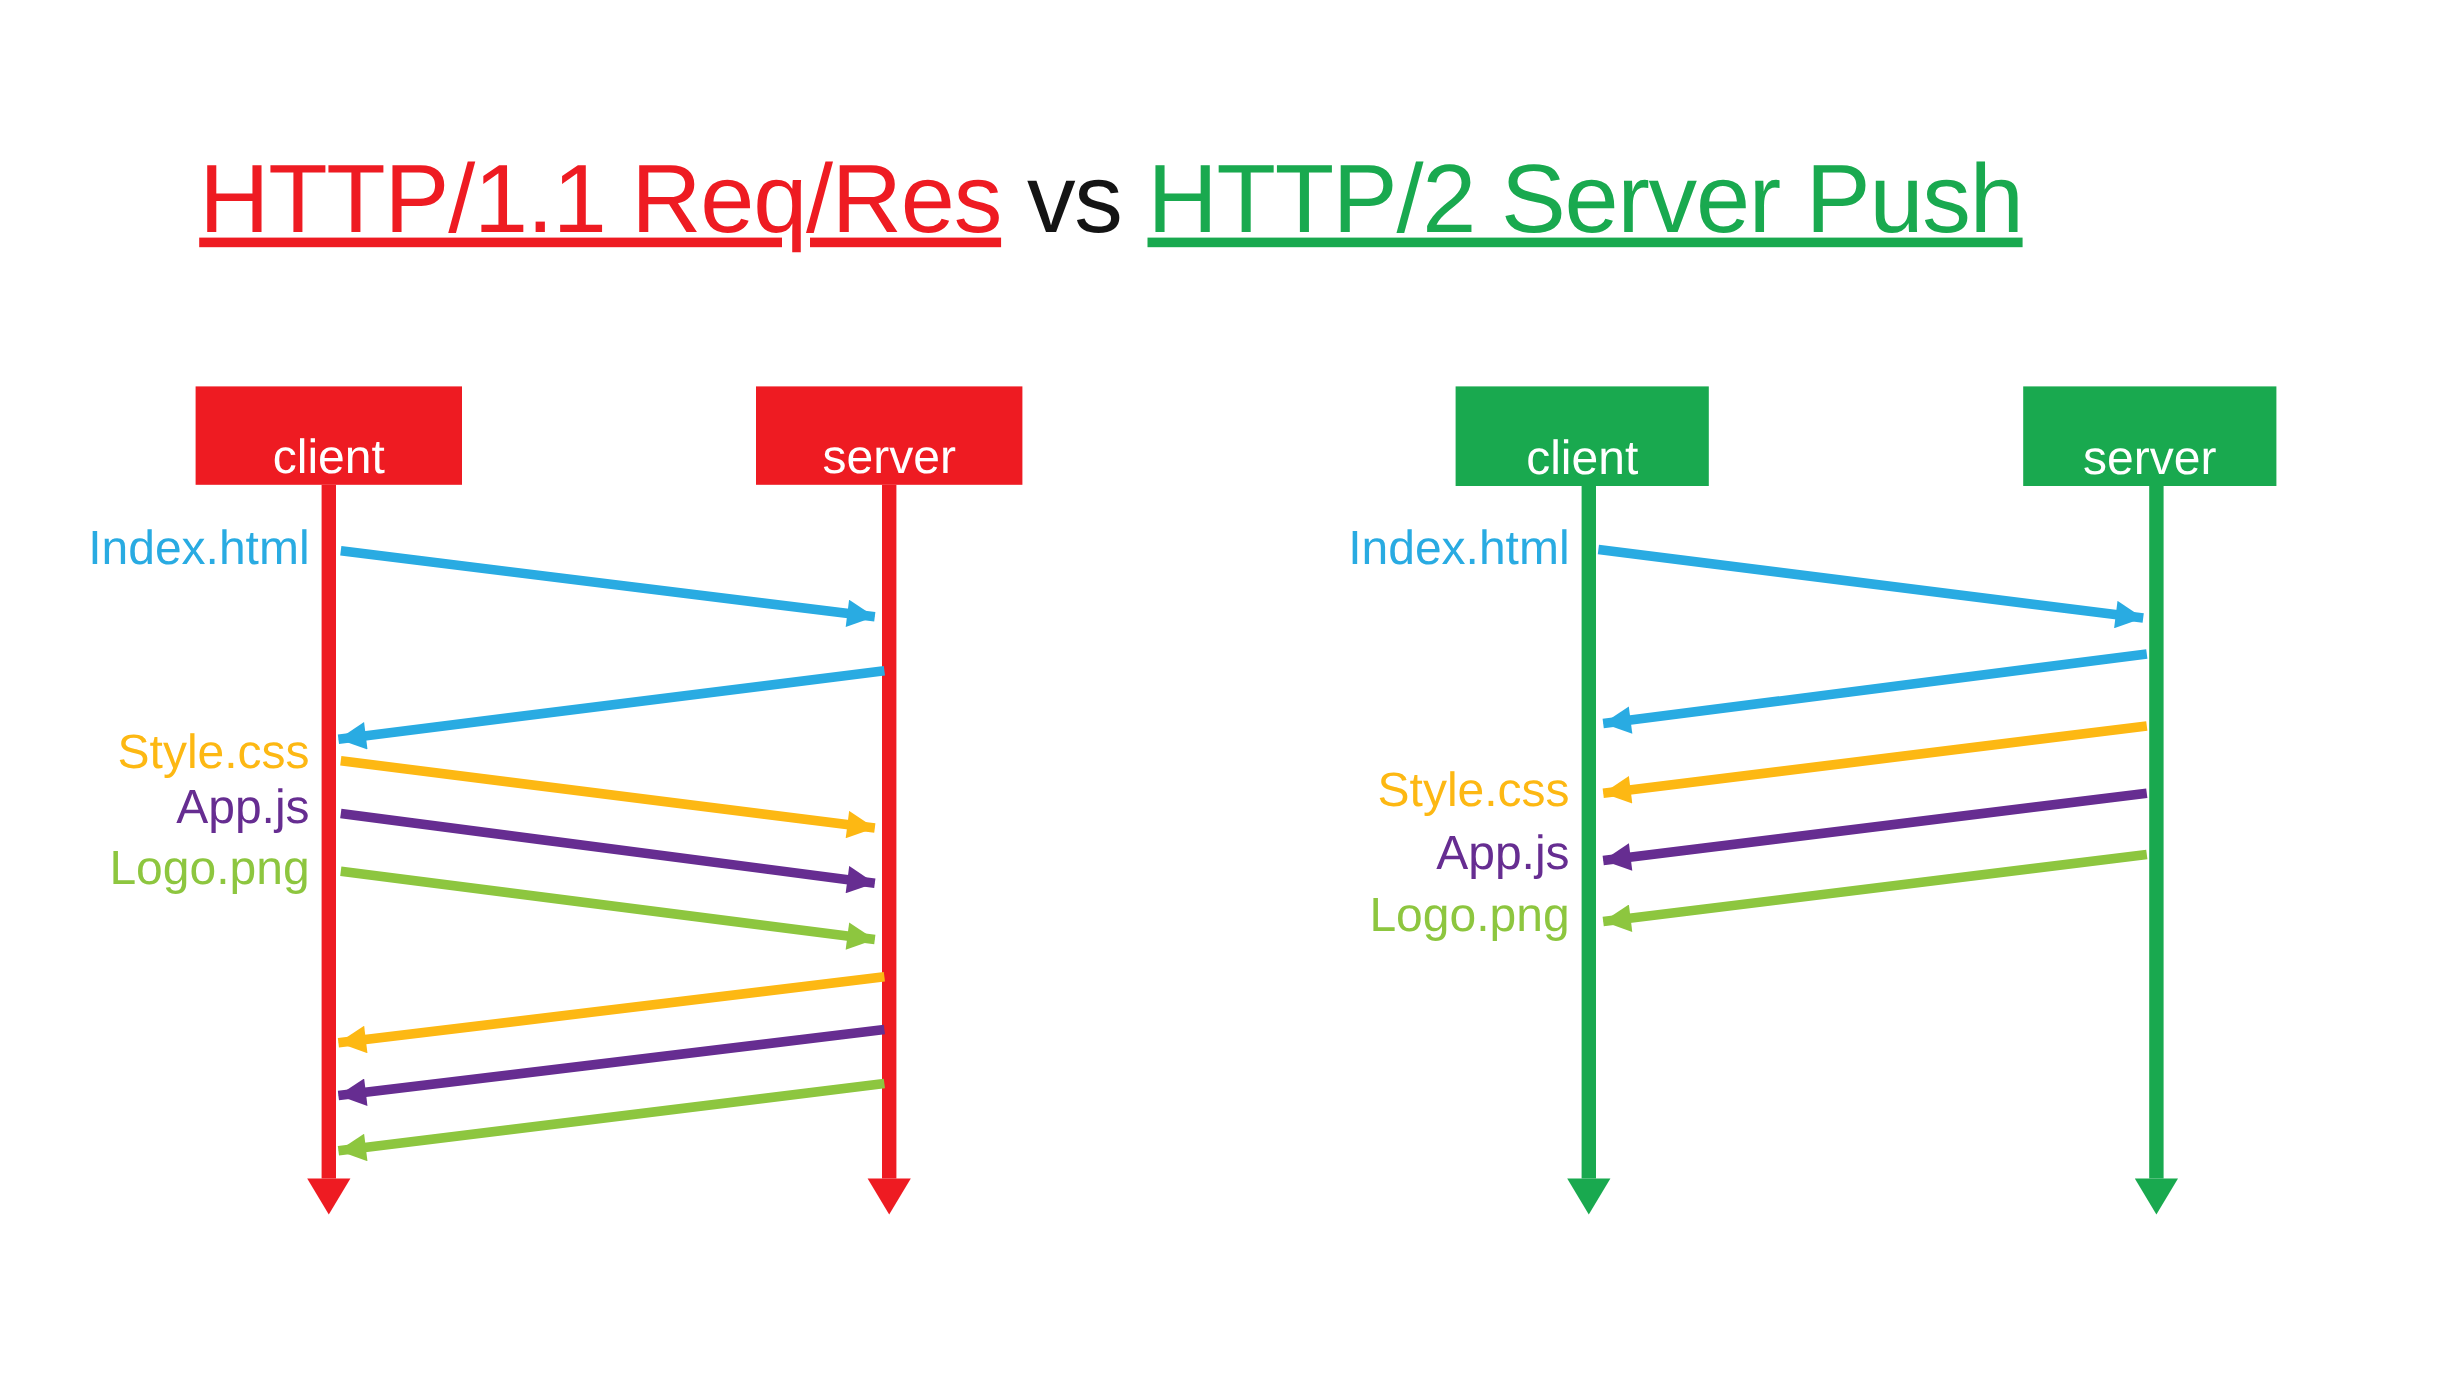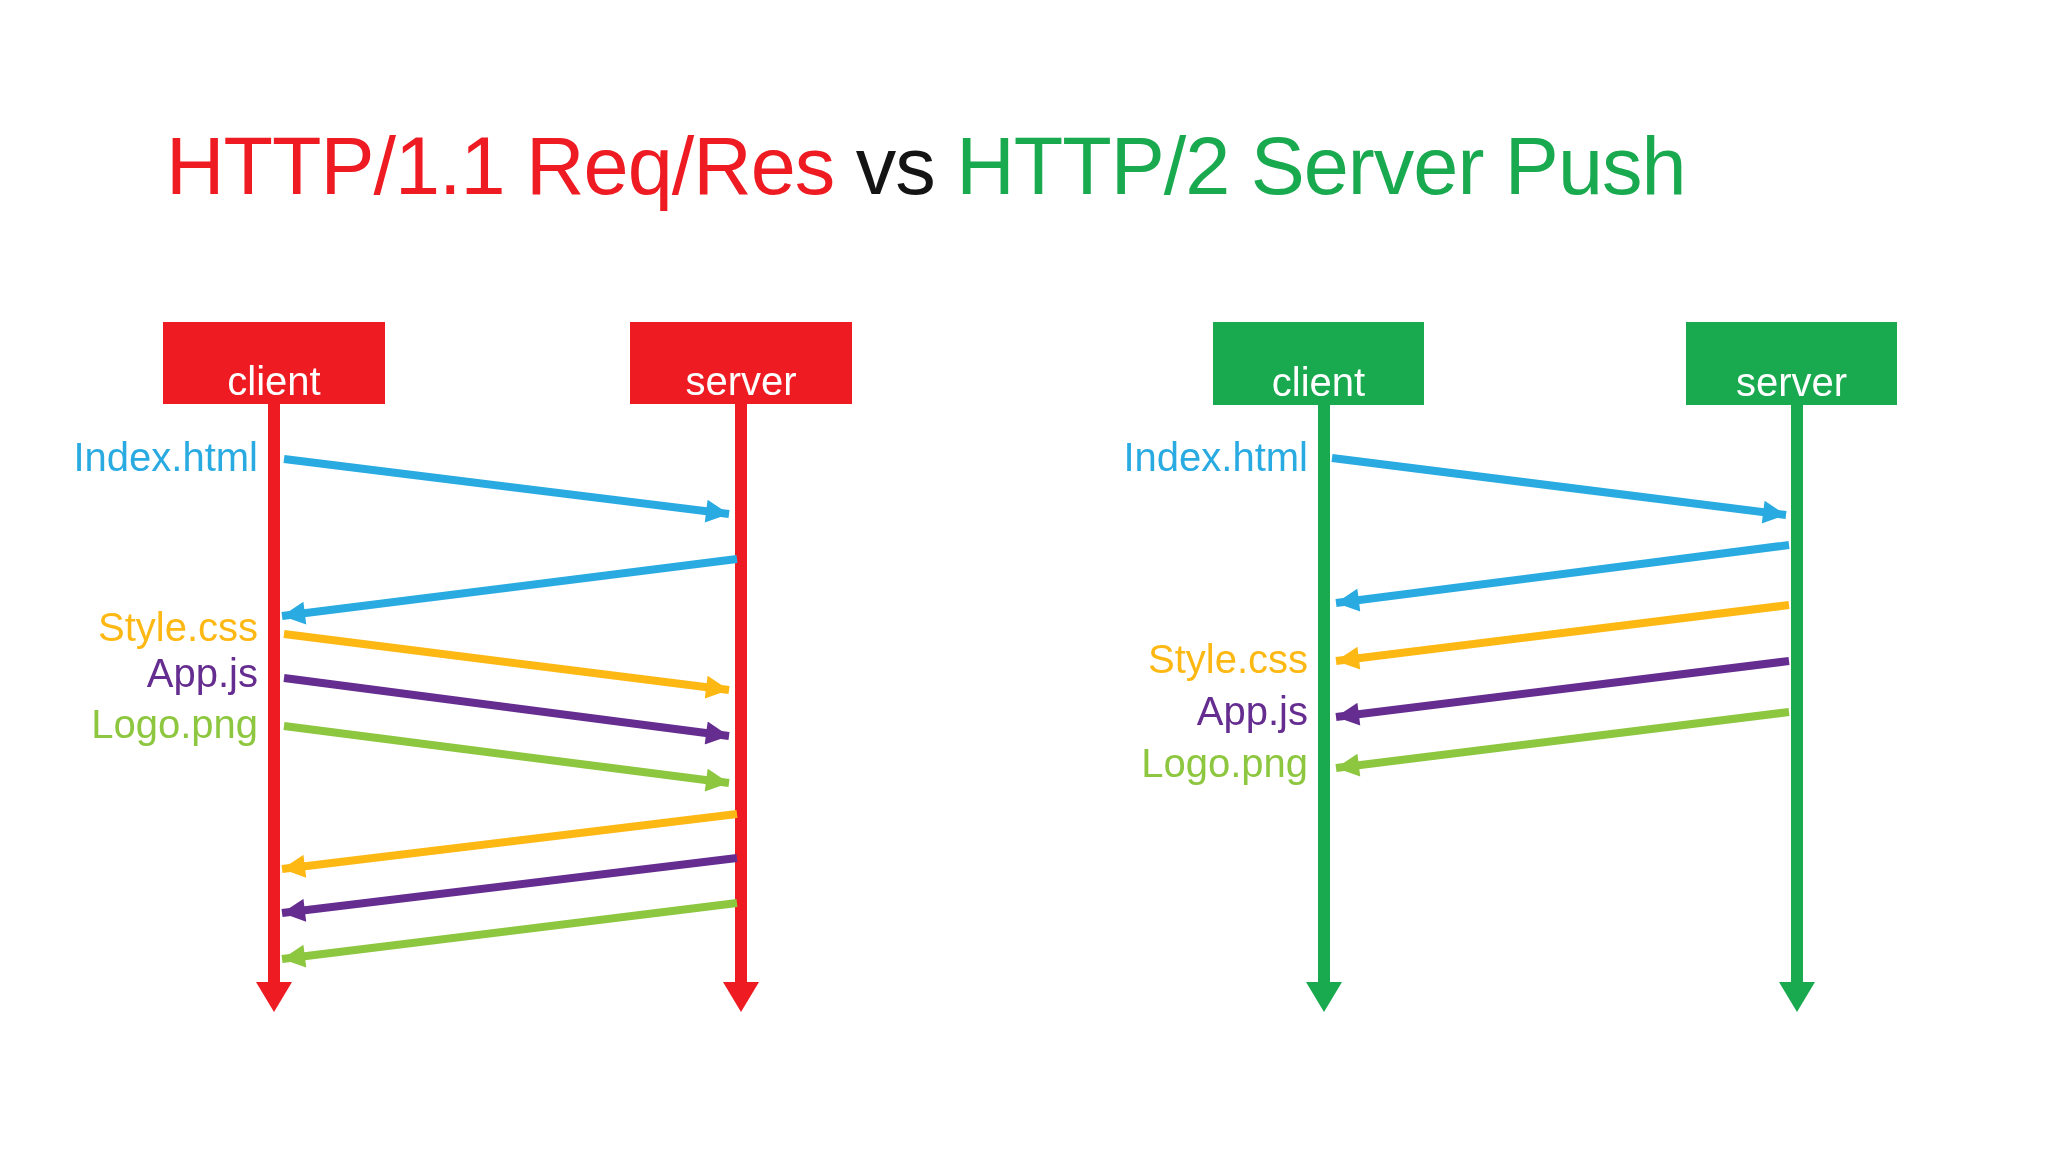--- a/index.html
+++ b/index.html
@@ -9,23 +9,23 @@
   *{margin:0;padding:0;box-sizing:border-box;}
   html,body{width:2048px;height:1152px;background:#FFFFFF;overflow:hidden;}
   body{font-family:"Liberation Sans","DejaVu Sans",sans-serif;}
   .stage{position:relative;width:2048px;height:1152px;background:#FFFFFF;}
 
   .title{
     position:absolute;left:166px;top:118px;
     font-size:81px;font-weight:300;letter-spacing:-1px;
     white-space:nowrap;line-height:1.2;
   }
-  .t-red{color:var(--red);}
+  .t-red{color:var(--red);text-decoration:underline;}
   .t-black{color:var(--black);}
-  .t-green{color:var(--green);}
+  .t-green{color:var(--green);text-decoration:underline;}
 
   #diagram-svg{position:absolute;left:0;top:0;width:2048px;height:1152px;}
 
   .actor-box{
     position:absolute;display:flex;align-items:flex-end;justify-content:center;
     color:var(--white);font-size:40px;font-weight:400;
   }
   .file-label{
     position:absolute;width:320px;text-align:right;
     font-size:40px;font-weight:400;line-height:56px;height:56px;

